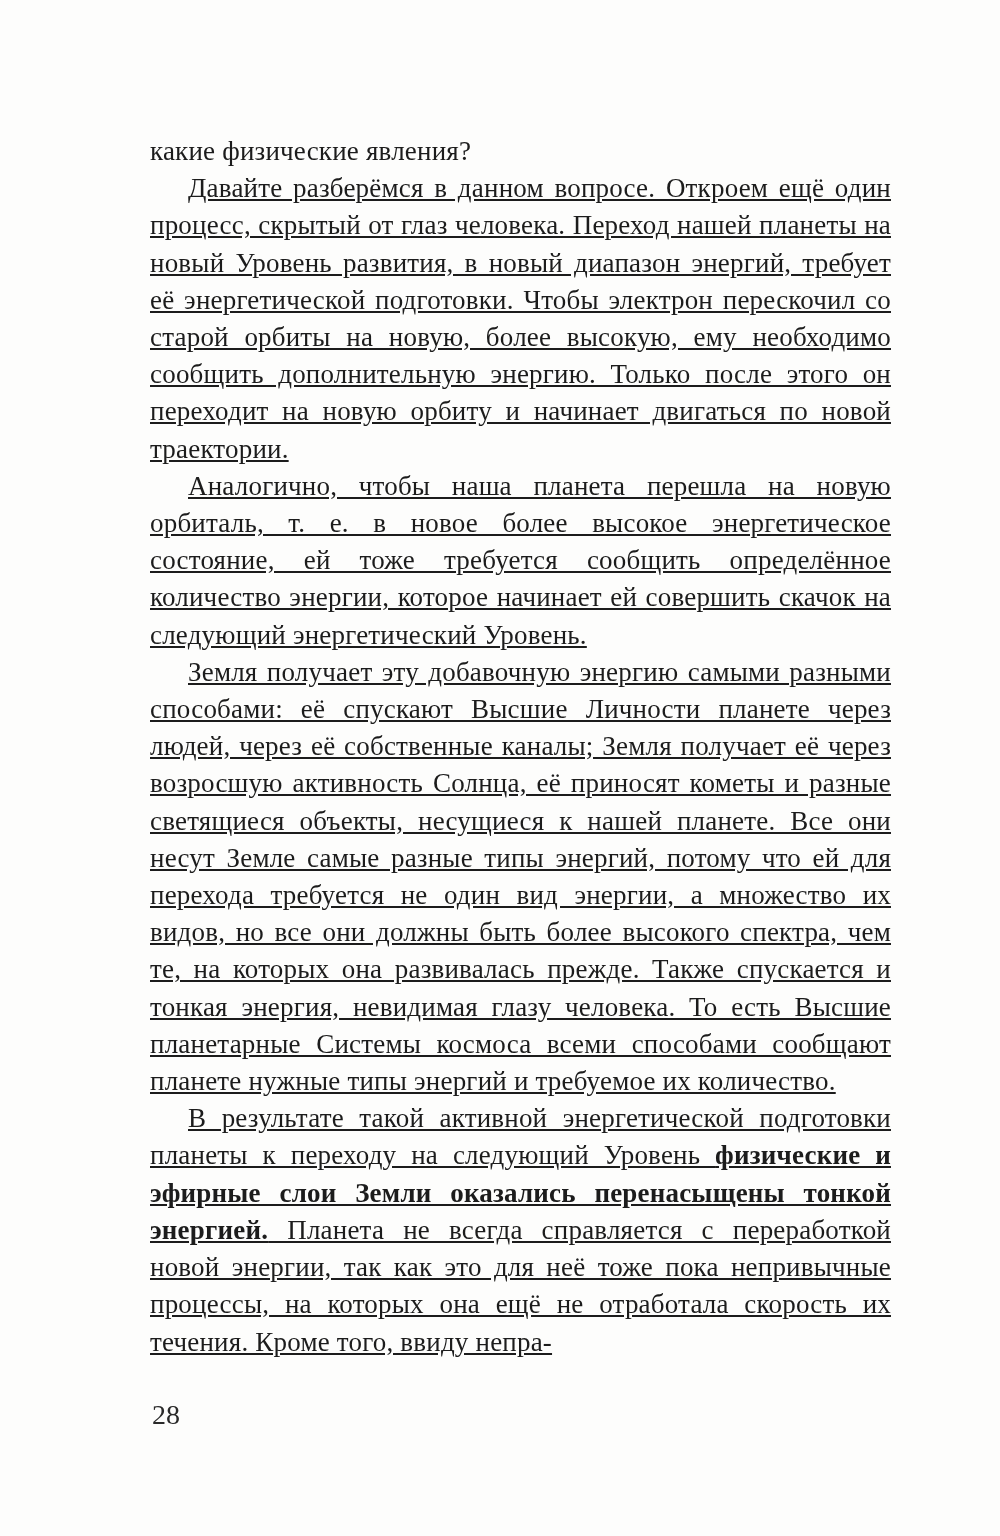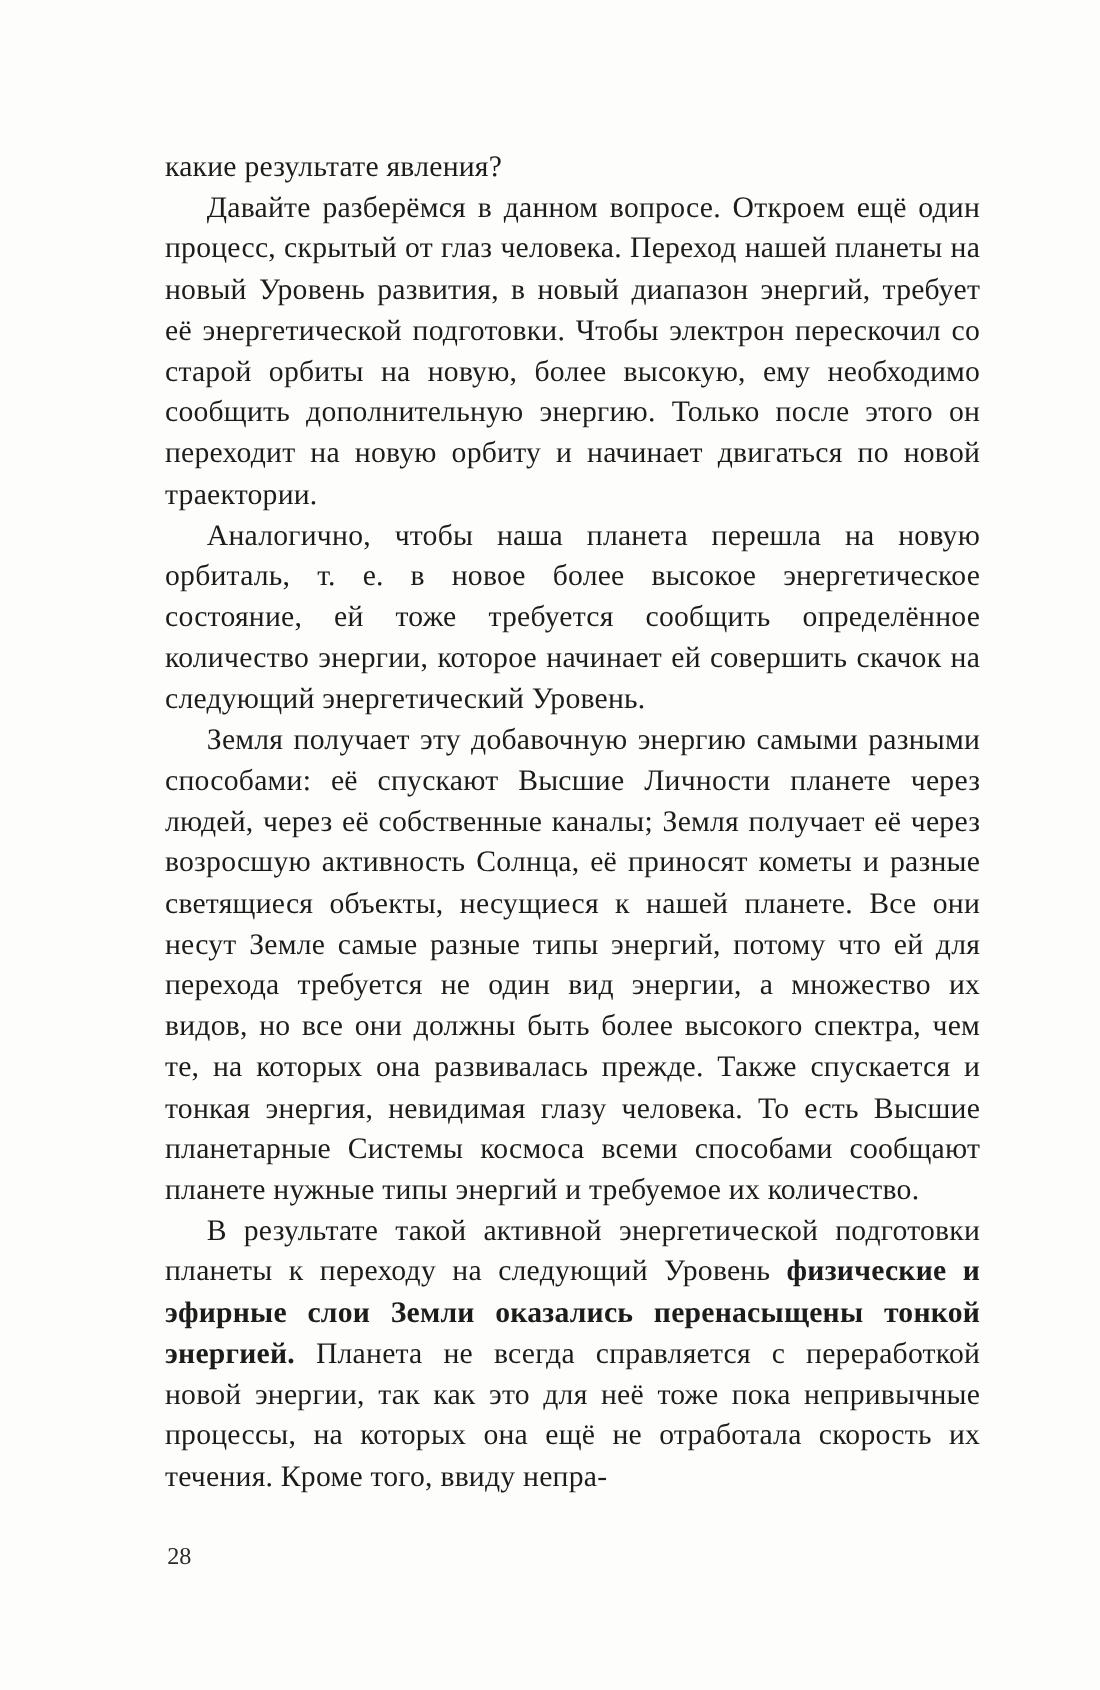--- a/index.html
+++ b/index.html
@@ -32,39 +32,40 @@
   .para {
     margin: 0;
     font-size: 27px;
     line-height: 37.2px;
     text-align: justify;
     letter-spacing: 0.2px;
     color: #1c1c1c;
   }
   .para.indent {
     text-indent: 38px;
+    text-decoration: underline;
   }
   .para b {
     font-weight: bold;
   }
   .page-number {
     position: absolute;
     left: 152px;
     top: 1398px;
-    font-size: 22px;
+    font-size: 28px;
     line-height: 34px;
     color: #2a2a2a;
     font-family: "Liberation Serif", "DejaVu Serif", serif;
   }
 </style>
 </head>
 <body>
 
 <div class="page">
   <div class="text-block">
-      <p class="para"><span>какие результате явления?</span></p>
+      <p class="para"><span>какие физические явления?</span></p>
       <p class="para indent"><span>Давайте разберёмся в данном вопросе. Откроем ещё один процесс, скрытый от глаз человека. Переход нашей планеты на новый Уровень развития, в новый диапазон энергий, требует её энергетической подготовки. Чтобы электрон перескочил со старой орбиты на новую, более высокую, ему необходимо сообщить дополнительную энергию. Только после этого он переходит на новую орбиту и начинает двигаться по новой траектории.</span></p>
       <p class="para indent"><span>Аналогично, чтобы наша планета перешла на новую орбиталь, т. е. в новое более высокое энергетическое состояние, ей тоже требуется сообщить определённое количество энергии, которое начинает ей совершить скачок на следующий энергетический Уровень.</span></p>
       <p class="para indent"><span>Земля получает эту добавочную энергию самыми разными способами: её спускают Высшие Личности планете через людей, через её собственные каналы; Земля получает её через возросшую активность Солнца, её приносят кометы и разные светящиеся объекты, несущиеся к нашей планете. Все они несут Земле самые разные типы энергий, потому что ей для перехода требуется не один вид энергии, а множество их видов, но все они должны быть более высокого спектра, чем те, на которых она развивалась прежде. Также спускается и тонкая энергия, невидимая глазу человека. То есть Высшие планетарные Системы космоса всеми способами сообщают планете нужные типы энергий и требуемое их количество.</span></p>
       <p class="para indent"><span>В результате такой активной энергетической подготовки планеты к переходу на следующий Уровень </span><b>физические и эфирные слои Земли оказались перенасыщены тонкой энергией.</b><span> Планета не всегда справляется с переработкой новой энергии, так как это для неё тоже пока непривычные процессы, на которых она ещё не отработала скорость их течения. Кроме того, ввиду непра-</span></p>
     </div>
   <div class="page-number">28</div>
 </div>
 
 </body></html>

